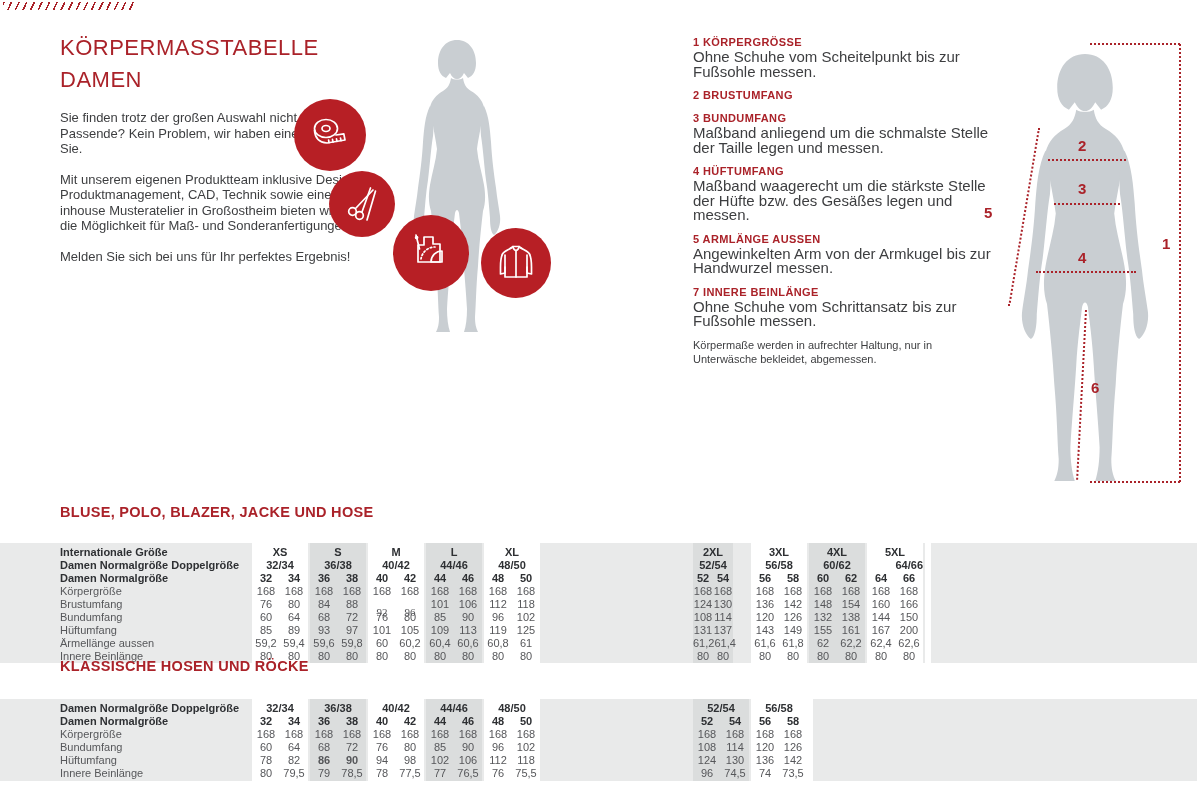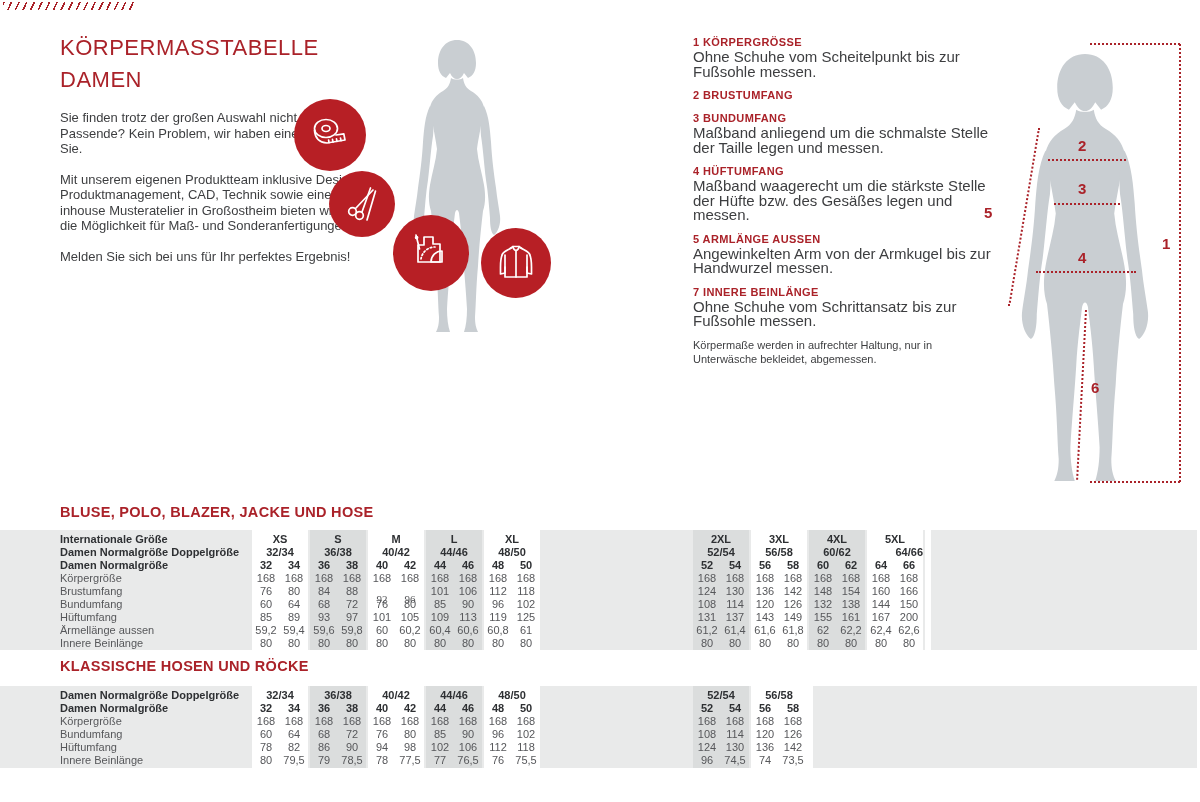--- a/index.html
+++ b/index.html
@@ -36,21 +36,21 @@
   .inst-note{font-size:11px;line-height:14.5px;margin-top:8px;width:282px;}
 
   .sil{fill:var(--sil);}
 
   .mline-h{border-top:2px dotted var(--red);height:0;}
   .mline-v{border-left:2px dotted var(--red);width:0;}
   .mnum{font-size:15px;font-weight:700;color:var(--red);line-height:15px;}
 
   .section-title{left:60px;color:var(--red);font-size:14.5px;font-weight:700;letter-spacing:.3px;}
 
-  .tbl{position:absolute;left:0;width:1200px;}
+  .tbl{position:absolute;left:0;width:1200px;margin-top:13px;}
   .tbl-base,.tbl-filler{position:absolute;top:0;height:100%;background:var(--tbl-base);}
   .tbl-label{position:absolute;left:60px;height:13px;line-height:13px;font-size:11px;
              color:var(--tbl-val);white-space:nowrap;}
   .tbl-label.hdr{color:var(--tbl-hdr);font-weight:700;}
   .tbl-group{position:absolute;top:0;height:100%;background:#fff;}
   .tbl-group.band{background:var(--tbl-band);}
   .g-center{position:absolute;left:0;width:100%;text-align:center;height:13px;line-height:13px;
             font-size:11px;color:var(--tbl-hdr);font-weight:700;white-space:nowrap;}
   .g-pair{position:absolute;left:0;width:100%;display:flex;height:13px;line-height:13px;font-size:11px;}
   .g-pair span{flex:1;text-align:center;}
@@ -338,21 +338,21 @@
         </div>
         <div class="g-pair val" style="top: 94px;">
           <span>60,8</span>
           <span>61</span>
         </div>
         <div class="g-pair val" style="top: 107px;">
           <span>80</span>
           <span>80</span>
         </div>
       </div>
-      <div class="tbl-group band" style="left: 693px; width: 56px;">
+      <div class="tbl-group band" style="left: 693px; width: 40px;">
         <div class="g-center" style="top: 3px;">2XL</div>
         <div class="g-center" style="top: 16px;">52/54</div>
         <div class="g-pair hdr" style="top: 29px;">
           <span>52</span>
           <span>54</span>
         </div>
         <div class="g-pair val" style="top: 42px;">
           <span>168</span>
           <span>168</span>
         </div>
@@ -515,21 +515,21 @@
           <span>38</span>
         </div>
         <div class="g-pair val" style="top: 29px;">
           <span>168</span>
           <span>168</span>
         </div>
         <div class="g-pair val" style="top: 42px;">
           <span>68</span>
           <span>72</span>
         </div>
-        <div class="g-pair val" style="top: 55px;">
+        <div class="g-pair val" style="top: 55px; font-weight: bold;">
           <span>86</span>
           <span>90</span>
         </div>
         <div class="g-pair val" style="top: 68px;">
           <span>79</span>
           <span>78,5</span>
         </div>
       </div>
       <div class="tbl-group" style="left: 368px; width: 56px;">
         <div class="g-center" style="top: 3px;">40/42</div>

